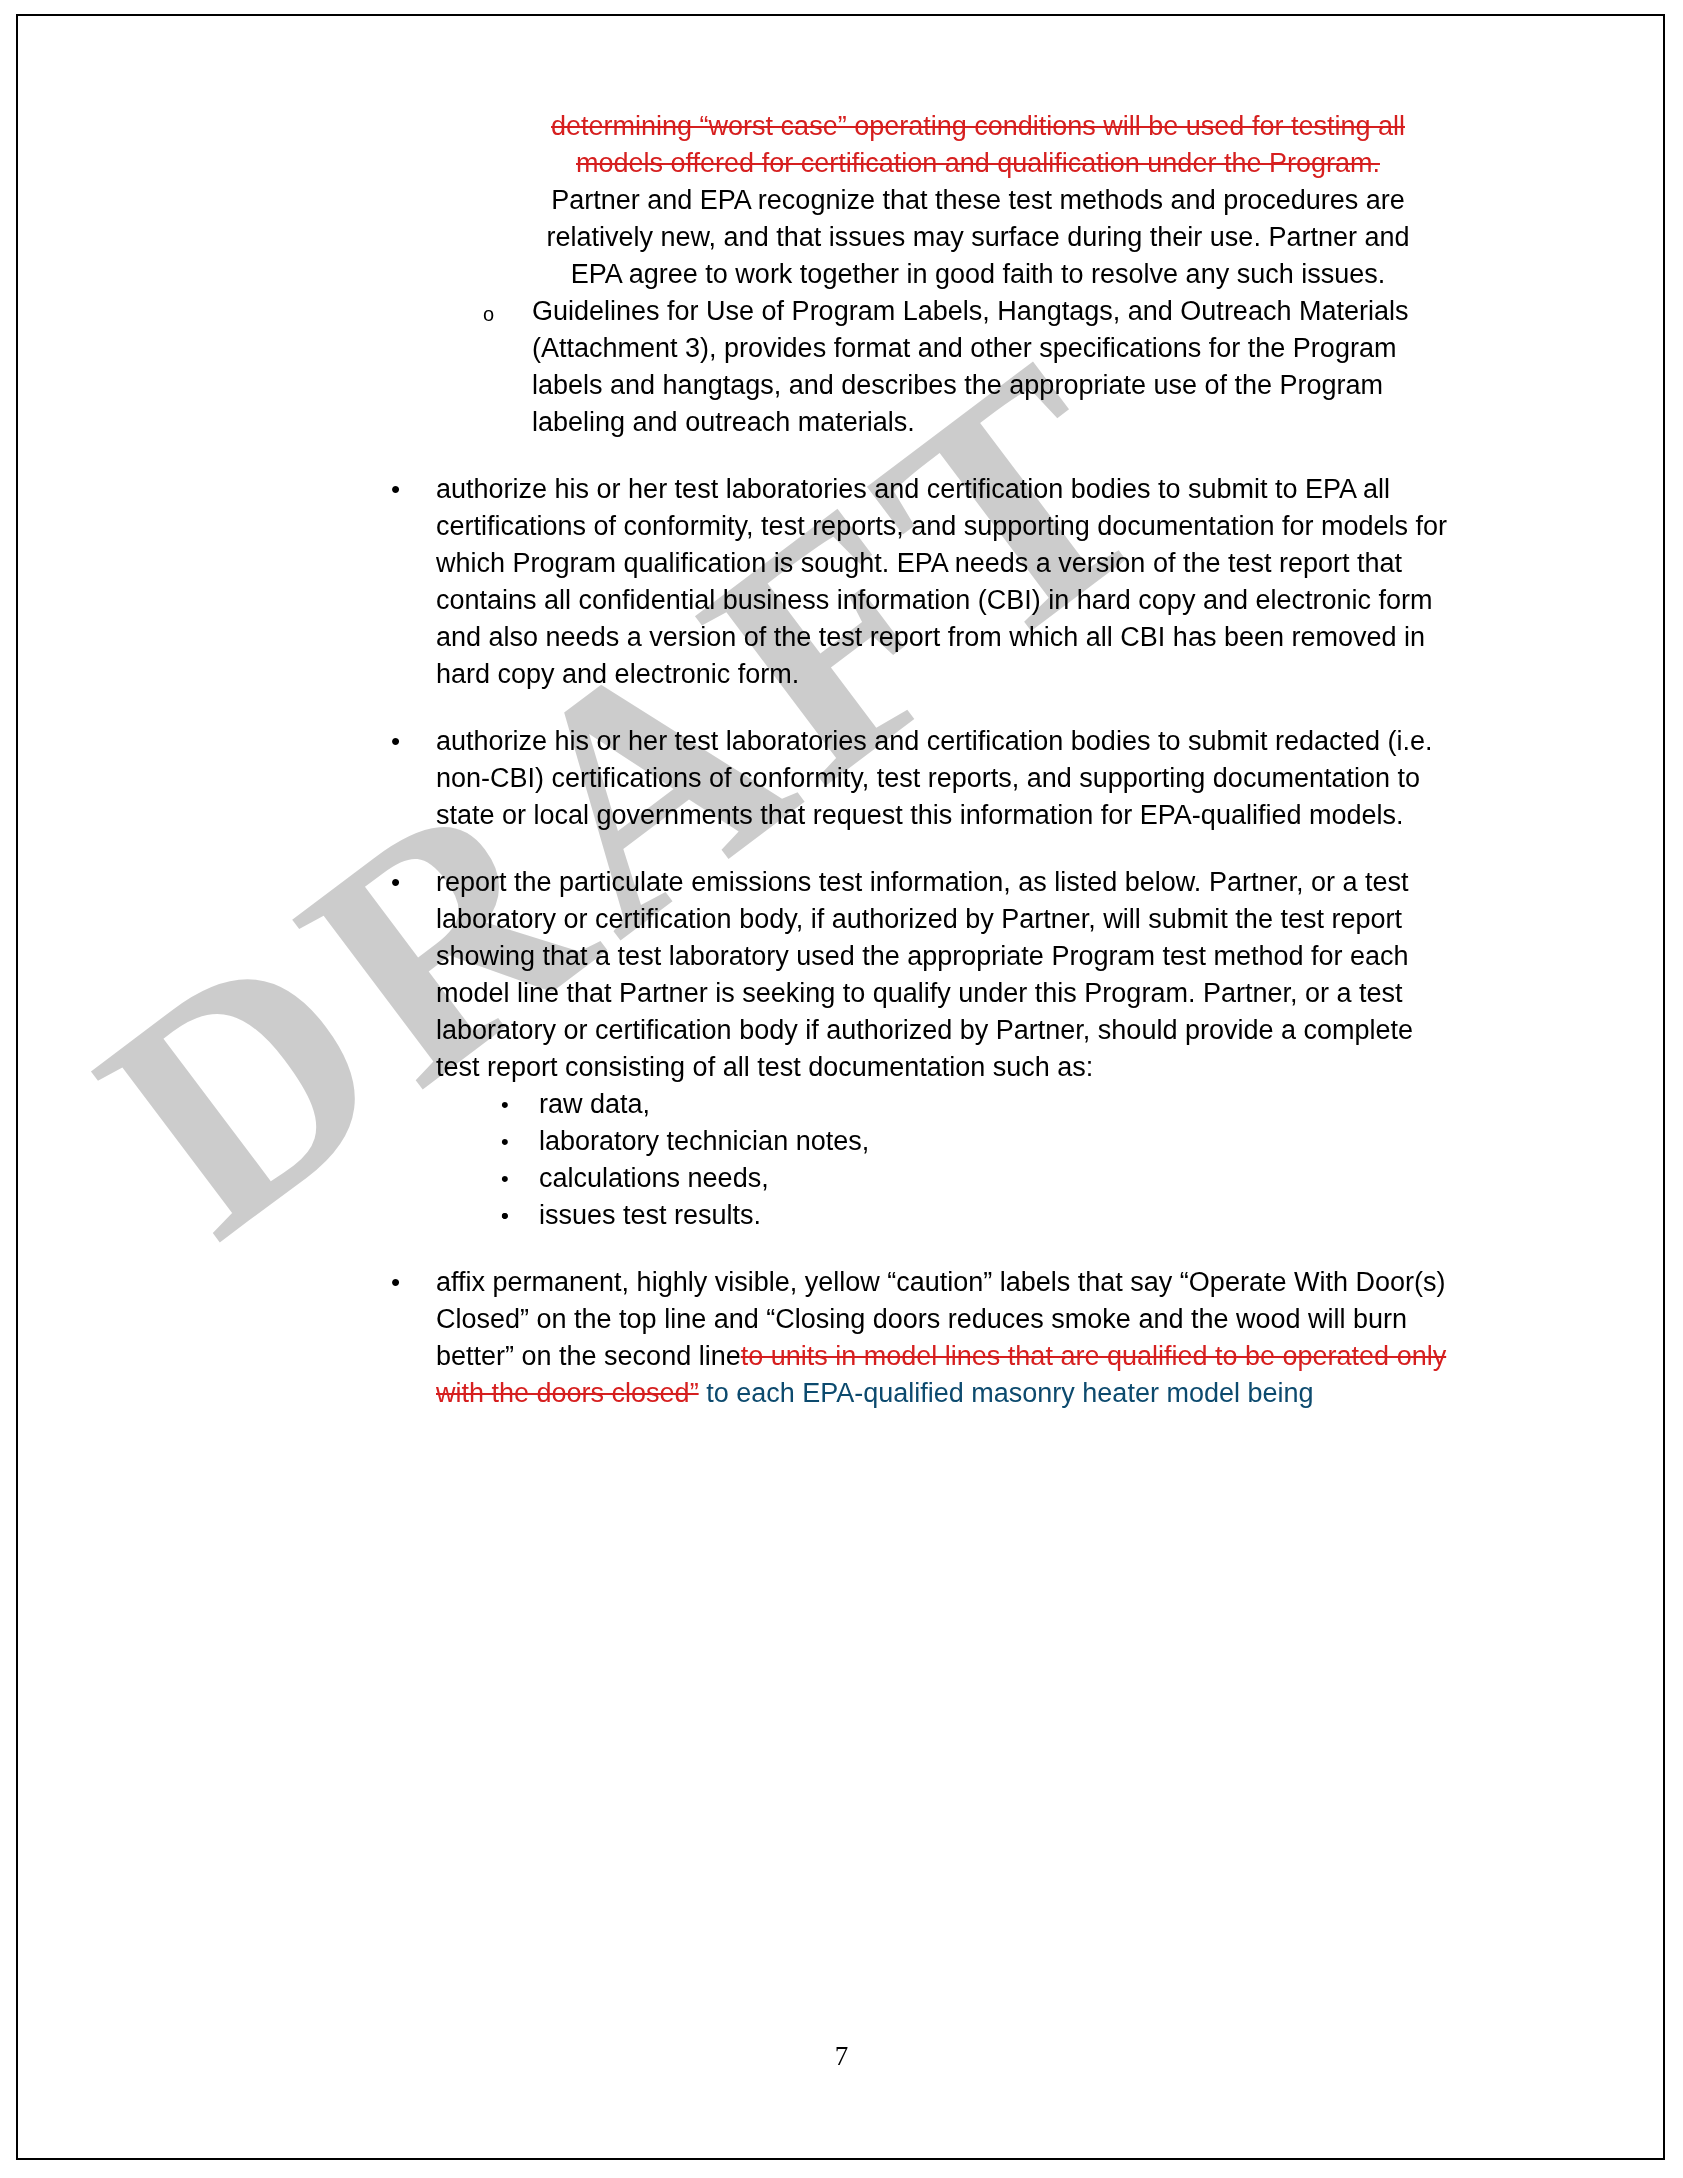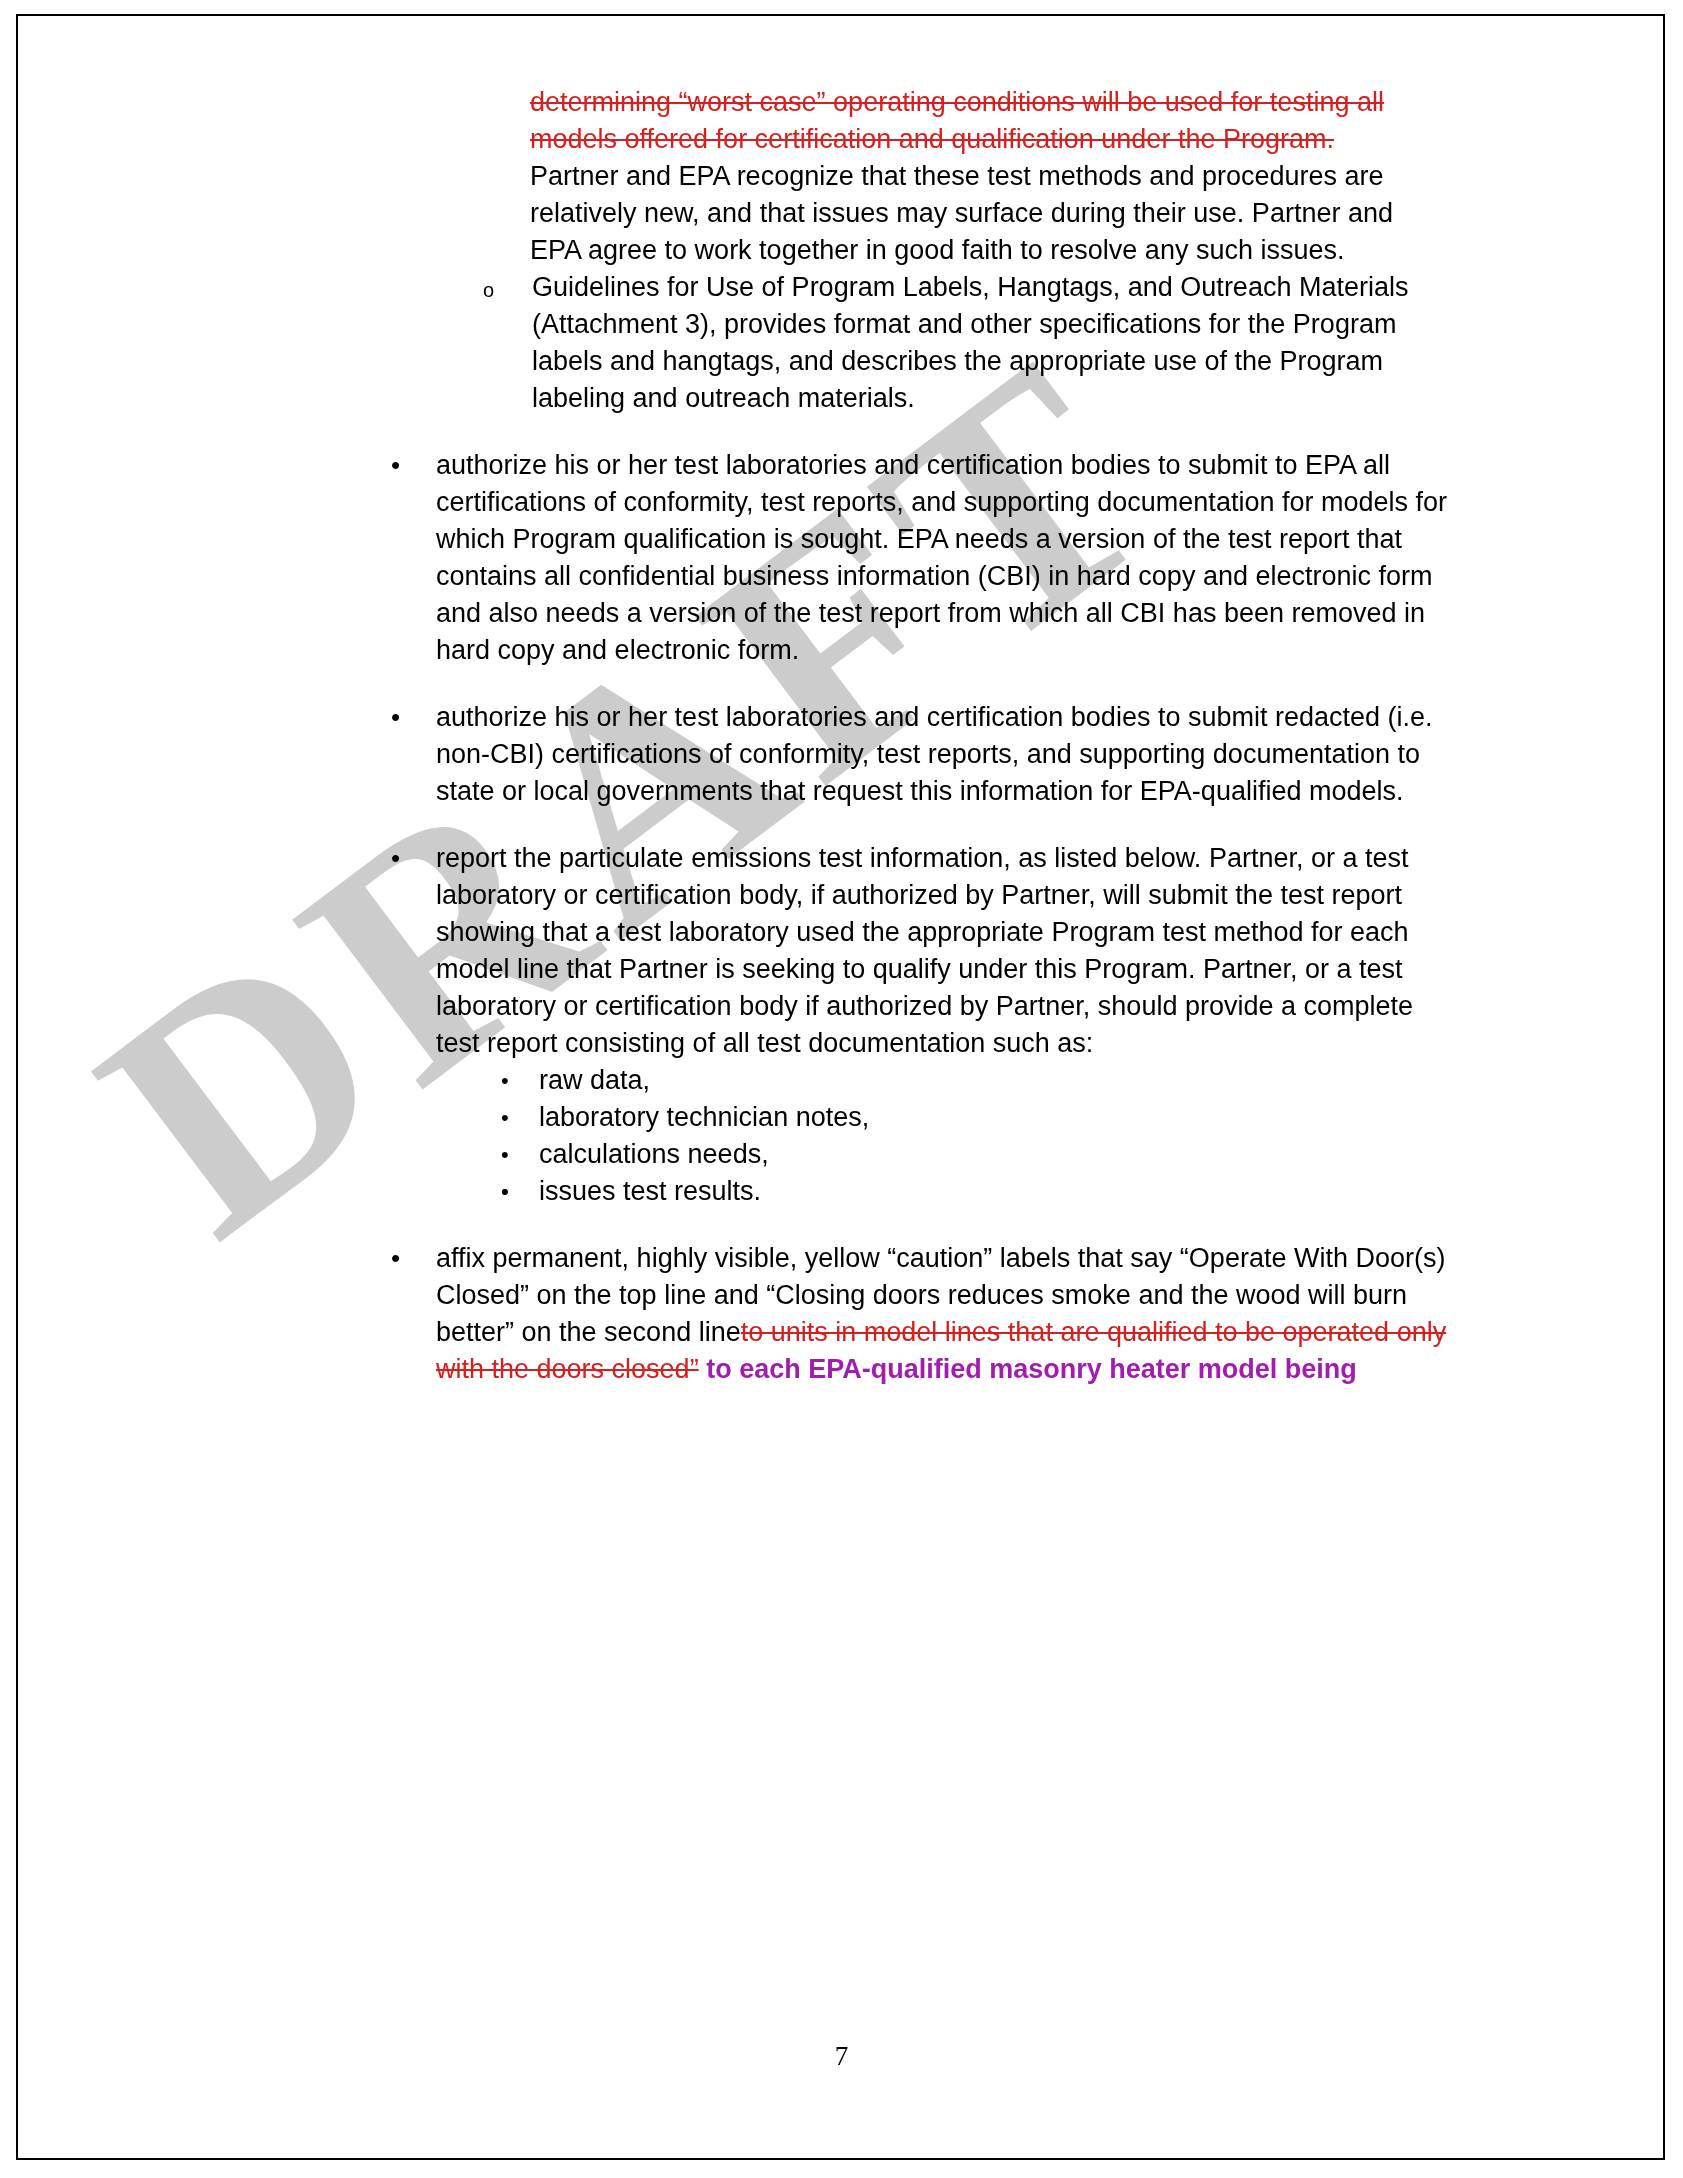--- a/index.html
+++ b/index.html
@@ -64,21 +64,22 @@
 
   .para {
     position: relative;
     margin: 0;
   }
 
   
   .block-cont {
     margin-left: 530px;
     margin-right: 257px;
-    margin-top: 84px;
+    margin-top: 108px;
+    text-align: center;
   }
 
   
   .sub-item {
     position: relative;
     margin-left: 475px;
     margin-right: 252px;
     margin-top: 0px;
     padding-left: 57px;
   }
@@ -122,22 +123,21 @@
   }
 
   .u { }
 
   .strike-red {
     color: #d61f1f;
     text-decoration: line-through;
     text-decoration-color: #d61f1f;
   }
   .red {
-    color: #a21caf;
-    font-weight: bold;
+    color: #0c4a6e;
   }
 
   .footer {
     position: absolute;
     left: 0;
     top: 2041px;
     width: 1683px;
     text-align: center;
     font-family: "Liberation Serif", serif;
     font-size: 27px;

